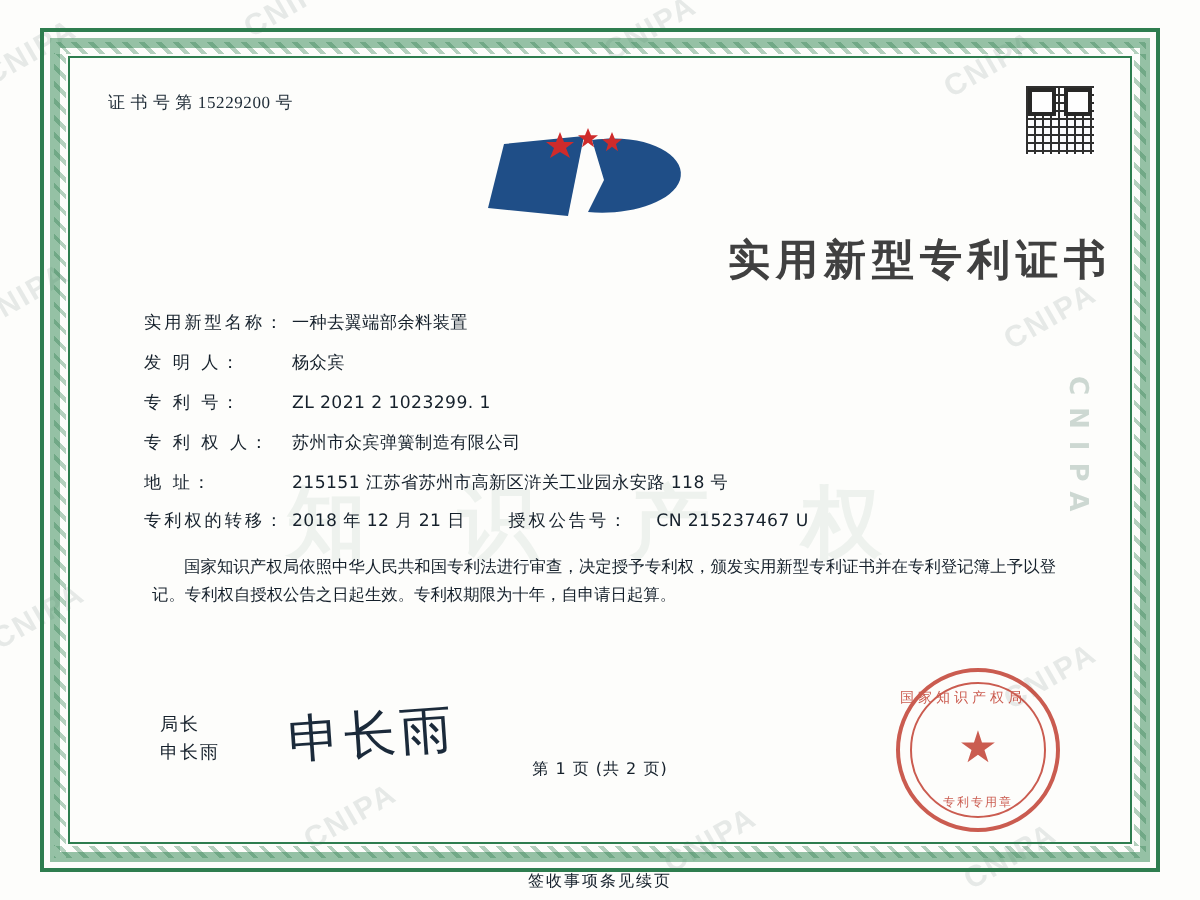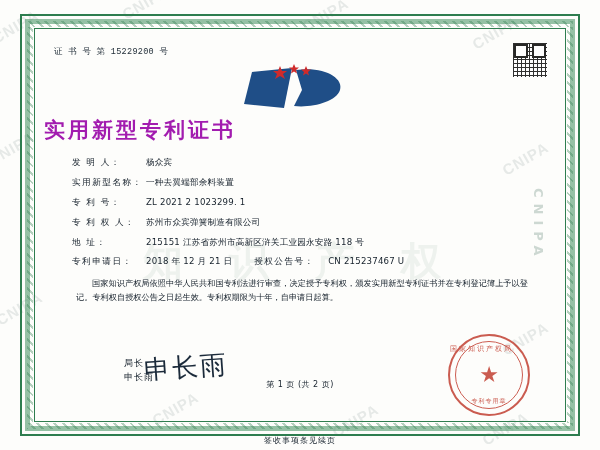--- a/index.html
+++ b/index.html
@@ -91,21 +91,21 @@
     width: 512px;
     height: 374px;
   }
 
   .cert-no {
     position: absolute;
     left: 10px;
     top: 8px;
     font-size: 8.5px;
     color: #1d2a35;
-    font-family: Liberation Mono, monospace;
+    font-family: Liberation Serif, serif;
     letter-spacing: 0.3px;
   }
 
   .qr {
     position: absolute;
     right: 8px;
     top: 4px;
     width: 34px;
     height: 34px;
     background-color: #fff;
@@ -133,24 +133,24 @@
     transform: translateX(-50%);
     width: 120px;
     height: 48px;
   }
 
   .title {
     position: absolute;
     left: 0;
     right: 0;
     top: 78px;
-    text-align: left;
+    text-align: right;
     font-size: 21px;
     font-weight: bold;
-    color: #a21caf;
+    color: #404040;
     letter-spacing: 3px;
     font-family: "DejaVu Sans", sans-serif;
   }
 
   .fields {
     position: absolute;
     left: 28px;
     top: 118px;
     width: 456px;
     font-size: 8.6px;
@@ -187,21 +187,20 @@
   .body-text p { margin: 0 0 4px 0; }
 
   .director {
     position: absolute;
     left: 36px;
     top: 318px;
     font-size: 9px;
     color: #15202b;
     line-height: 1.6;
     letter-spacing: 1px;
-    margin-left: 44px;
   }
   .sign {
     position: absolute;
     left: 100px;
     top: 312px;
     font-size: 26px;
     color: #1b2a3a;
     font-family: "DejaVu Serif", serif;
     transform: rotate(-4deg);
     letter-spacing: 2px;
@@ -336,36 +335,36 @@
         <polygon points="40,2 42,7 47,7 43,10 45,15 40,12 35,15 37,10 33,7 38,7" fill="#cf2b2b"></polygon>
         <polygon points="54,0 55.5,3.6 59,3.6 56,6 57,9.6 54,7.4 51,9.6 52,6 49,3.6 52.5,3.6" fill="#cf2b2b"></polygon>
         <polygon points="66,2 67.5,5.6 71,5.6 68,8 69,11.6 66,9.4 63,11.6 64,8 61,5.6 64.5,5.6" fill="#cf2b2b"></polygon>
       </svg>
     </div>
 
     <div class="title">实用新型专利证书</div>
 
     <div class="fields">
       <div class="field-row">
+        <span class="fl">实用新型名称：</span><span class="fv">一种去翼端部余料装置</span>
+      </div>
+      <div class="field-row">
         <span class="fl">发 明 人：</span><span class="fv">杨众宾</span>
       </div>
       <div class="field-row">
-        <span class="fl">实用新型名称：</span><span class="fv">一种去翼端部余料装置</span>
-      </div>
-      <div class="field-row">
         <span class="fl">专 利 号：</span><span class="fv">ZL 2021 2 1023299. 1</span>
       </div>
       <div class="field-row">
         <span class="fl">专 利 权 人：</span><span class="fv">苏州市众宾弹簧制造有限公司</span>
       </div>
       <div class="field-row">
         <span class="fl">地 址：</span><span class="fv">215151 江苏省苏州市高新区浒关工业园永安路 118 号</span>
       </div>
       <div class="field-row two">
-        <span class="fl">专利申请日：</span><span class="fv">2018 年 12 月 21 日</span>
+        <span class="fl">专利权的转移：</span><span class="fv">2018 年 12 月 21 日</span>
         <span class="col2">
           <span class="fl">授权公告号：</span><span class="fv">CN 215237467 U</span>
         </span>
       </div>
     </div>
 
     <div class="body-text">
       <p>国家知识产权局依照中华人民共和国专利法进行审查，决定授予专利权，颁发实用新型专利证书并在专利登记簿上予以登记。专利权自授权公告之日起生效。专利权期限为十年，自申请日起算。</p>
     </div>
 

